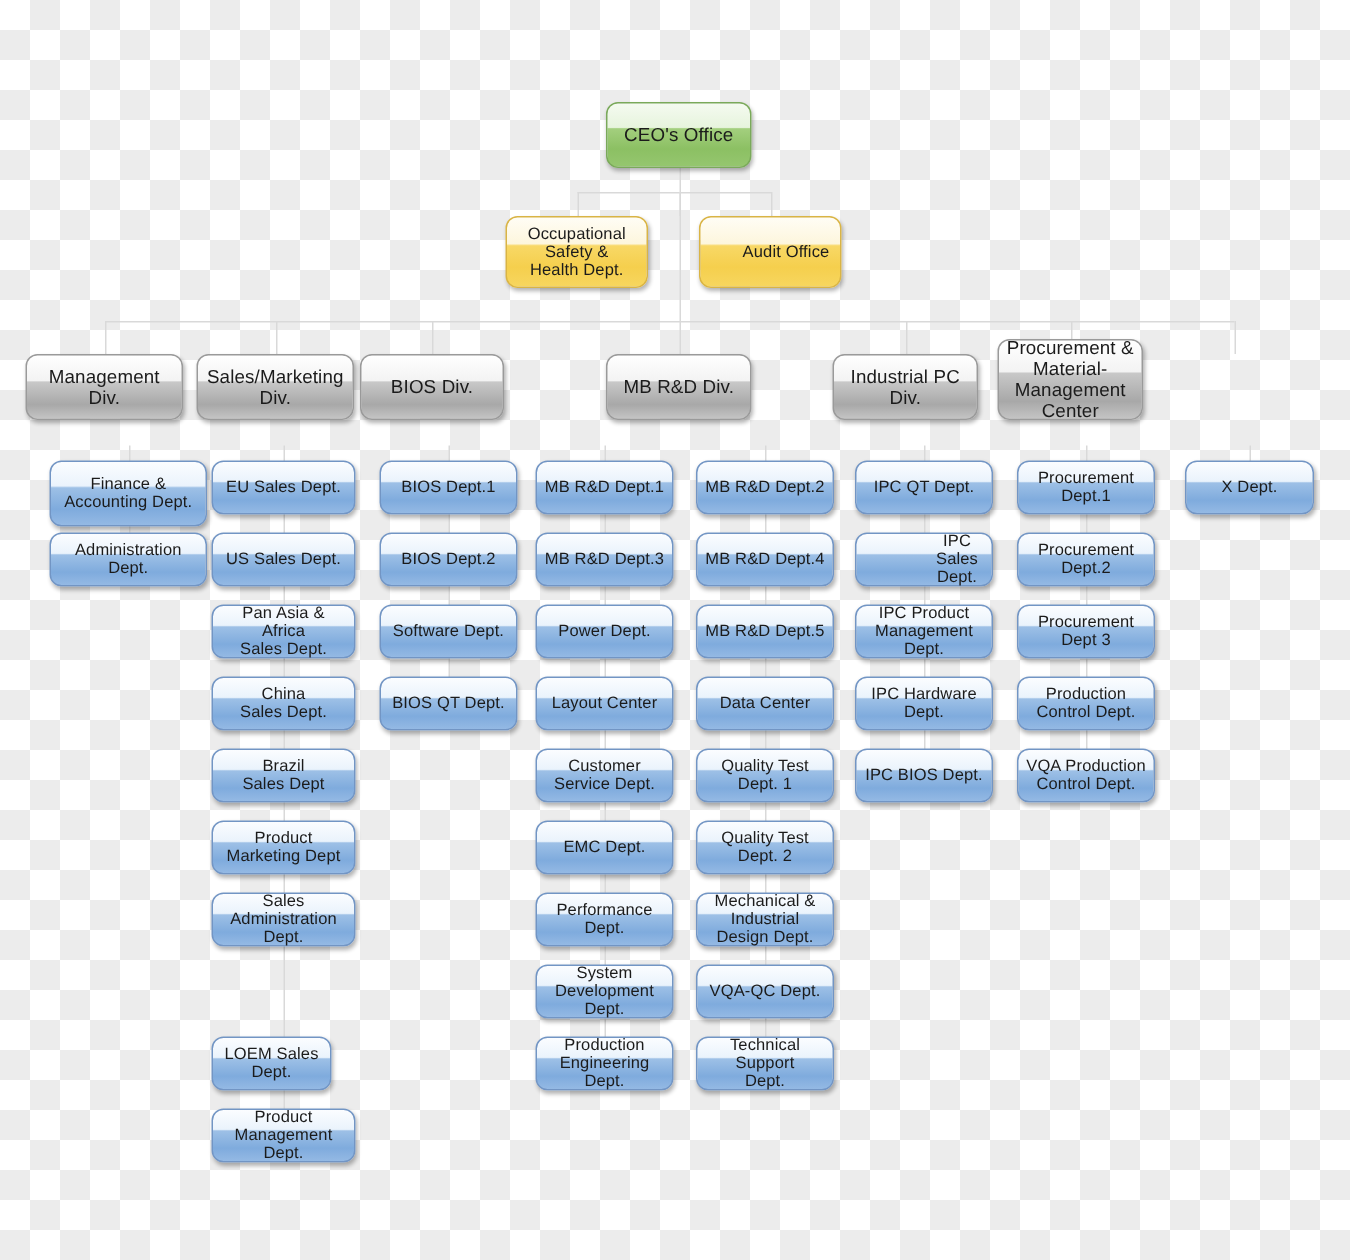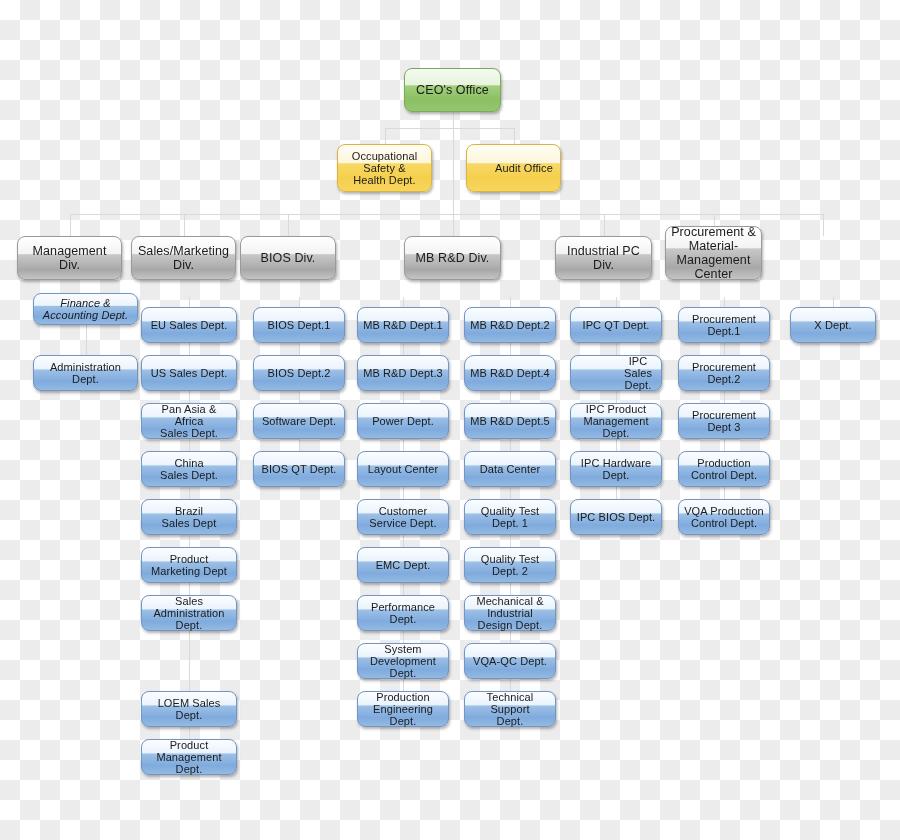--- a/index.html
+++ b/index.html
@@ -152,21 +152,21 @@
     <div class="node div" style="left: 555px; top: 236px; width: 97px; height: 44px;">
       <span class="lbl">Industrial PC Div.</span>
     </div>
     <div class="node div" style="left: 665px; top: 226px; width: 97px; height: 54px;">
       <span class="lbl">Procurement &amp;
 Material-
 Management
 Center</span>
     </div>
     <div class="conn v" style="left: 85.5px; top: 297px; height: 76px;"></div>
-    <div class="node dept" style="left: 33px; top: 293px; width: 105px; height: 32px; font-style: italic;">
+    <div class="node dept" style="left: 33px; top: 307px; width: 105px; height: 44px;">
       <span class="lbl">Finance &amp;
 Accounting Dept.</span>
     </div>
     <div class="node dept" style="left: 33px; top: 355px; width: 105px; height: 36px;">
       <span class="lbl">Administration
 Dept.</span>
     </div>
     <div class="conn v" style="left: 189px; top: 297px; height: 460px;"></div>
     <div class="node dept" style="left: 141px; top: 307px; width: 96px; height: 36px;">
       <span class="lbl">EU Sales Dept.</span>
@@ -188,21 +188,21 @@
     </div>
     <div class="node dept" style="left: 141px; top: 547px; width: 96px; height: 36px;">
       <span class="lbl">Product
 Marketing Dept</span>
     </div>
     <div class="node dept" style="left: 141px; top: 595px; width: 96px; height: 36px;">
       <span class="lbl">Sales
 Administration
 Dept.</span>
     </div>
-    <div class="node dept" style="left: 141px; top: 691px; width: 96px; height: 36px; justify-content: center;">
+    <div class="node dept" style="left: 141px; top: 691px; width: 80px; height: 36px; justify-content: center;">
       <span class="lbl">LOEM Sales Dept.</span>
     </div>
     <div class="node dept" style="left: 141px; top: 739px; width: 96px; height: 36px;">
       <span class="lbl">Product
 Management Dept.</span>
     </div>
     <div class="conn v" style="left: 299px; top: 297px; height: 172px;"></div>
     <div class="node dept" style="left: 253px; top: 307px; width: 92px; height: 36px;">
       <span class="lbl">BIOS Dept.1</span>
     </div>
@@ -243,21 +243,21 @@
 Development Dept.</span>
     </div>
     <div class="node dept" style="left: 357px; top: 691px; width: 92px; height: 36px;">
       <span class="lbl">Production
 Engineering Dept.</span>
     </div>
     <div class="conn v" style="left: 510px; top: 297px; height: 412px;"></div>
     <div class="node dept" style="left: 464px; top: 307px; width: 92px; height: 36px;">
       <span class="lbl">MB R&amp;D Dept.2</span>
     </div>
-    <div class="node dept" style="left: 464px; top: 355px; width: 92px; height: 36px; border-radius: 10px;">
+    <div class="node dept" style="left: 464px; top: 355px; width: 92px; height: 36px;">
       <span class="lbl">MB R&amp;D Dept.4</span>
     </div>
     <div class="node dept" style="left: 464px; top: 403px; width: 92px; height: 36px;">
       <span class="lbl">MB R&amp;D Dept.5</span>
     </div>
     <div class="node dept" style="left: 464px; top: 451px; width: 92px; height: 36px;">
       <span class="lbl">Data Center</span>
     </div>
     <div class="node dept" style="left: 464px; top: 499px; width: 92px; height: 36px;">
       <span class="lbl">Quality Test

